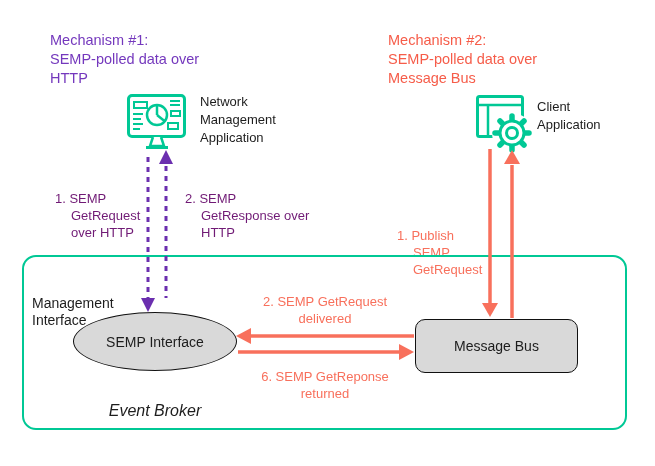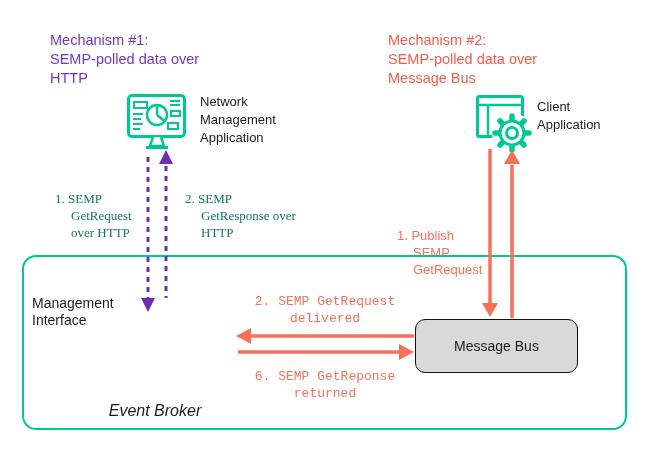--- a/index.html
+++ b/index.html
@@ -23,24 +23,24 @@
   .title-salmon{color:#F65C49;}
 
   .app-label{
     font-size:13px;line-height:18px;color:#1d1d1d;white-space:pre-line;
   }
 
   .step-label{
     font-size:13px;line-height:17px;white-space:pre-line;
     padding-left:16px;text-indent:-16px;
   }
-  .step-purple{color:#0f766e;font-family:Liberation Serif, serif;}
+  .step-purple{color:#701a75;}
   .step-salmon{color:#F8705C;}
   .step-center{
-    text-align:center;padding-left:0;text-indent:0;font-family:Liberation Mono, monospace;
+    text-align:center;padding-left:0;text-indent:0;
   }
 
   .broker-box{
     left:22px;top:255px;width:601px;height:171px;
     border:2px solid #00C895;border-radius:14px;
     background:transparent;
   }
   .mgmt-label{
     left:32px;top:295px;
     font-size:14px;line-height:17px;white-space:pre-line;
@@ -138,20 +138,23 @@
   <div class="abs step-label step-salmon step-center preline" style="left:240px;top:293px;width:170px;">2. SEMP GetRequest
 delivered</div>
   <div class="abs step-label step-salmon step-center preline" style="left:240px;top:368px;width:170px;">6. SEMP GetReponse
 returned</div>
 
   <div class="abs broker-box"></div>
   <div class="abs mgmt-label">Management
 Interface</div>
   <div class="abs broker-label">Event Broker</div>
 
+  <div class="abs node semp-ellipse">
+    <span>SEMP Interface</span>
+  </div>
   <div class="abs node message-bus">
     <span>Message Bus</span>
   </div>
 
   <svg class="abs layer" width="655" height="466" viewBox="0 0 655 466">
 
     <g>
       <line x1="148" y1="157" x2="148" y2="298" stroke="#6B2FAF" stroke-width="3" stroke-dasharray="5 5"></line>
       <polygon points="148,312 141,298 155,298" fill="#6B2FAF"></polygon>
     </g>

